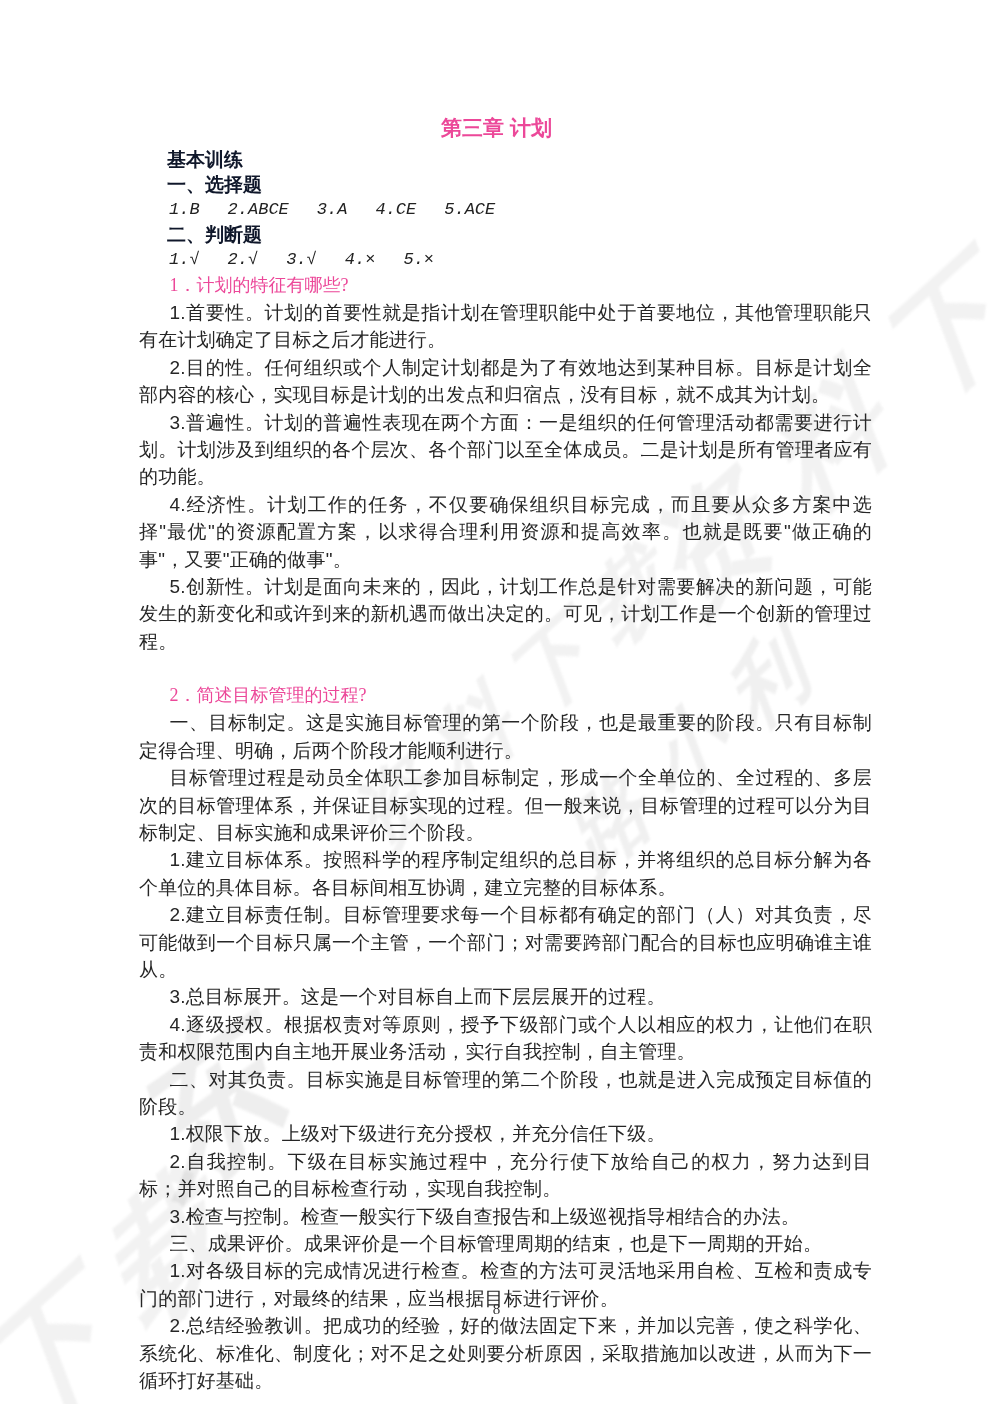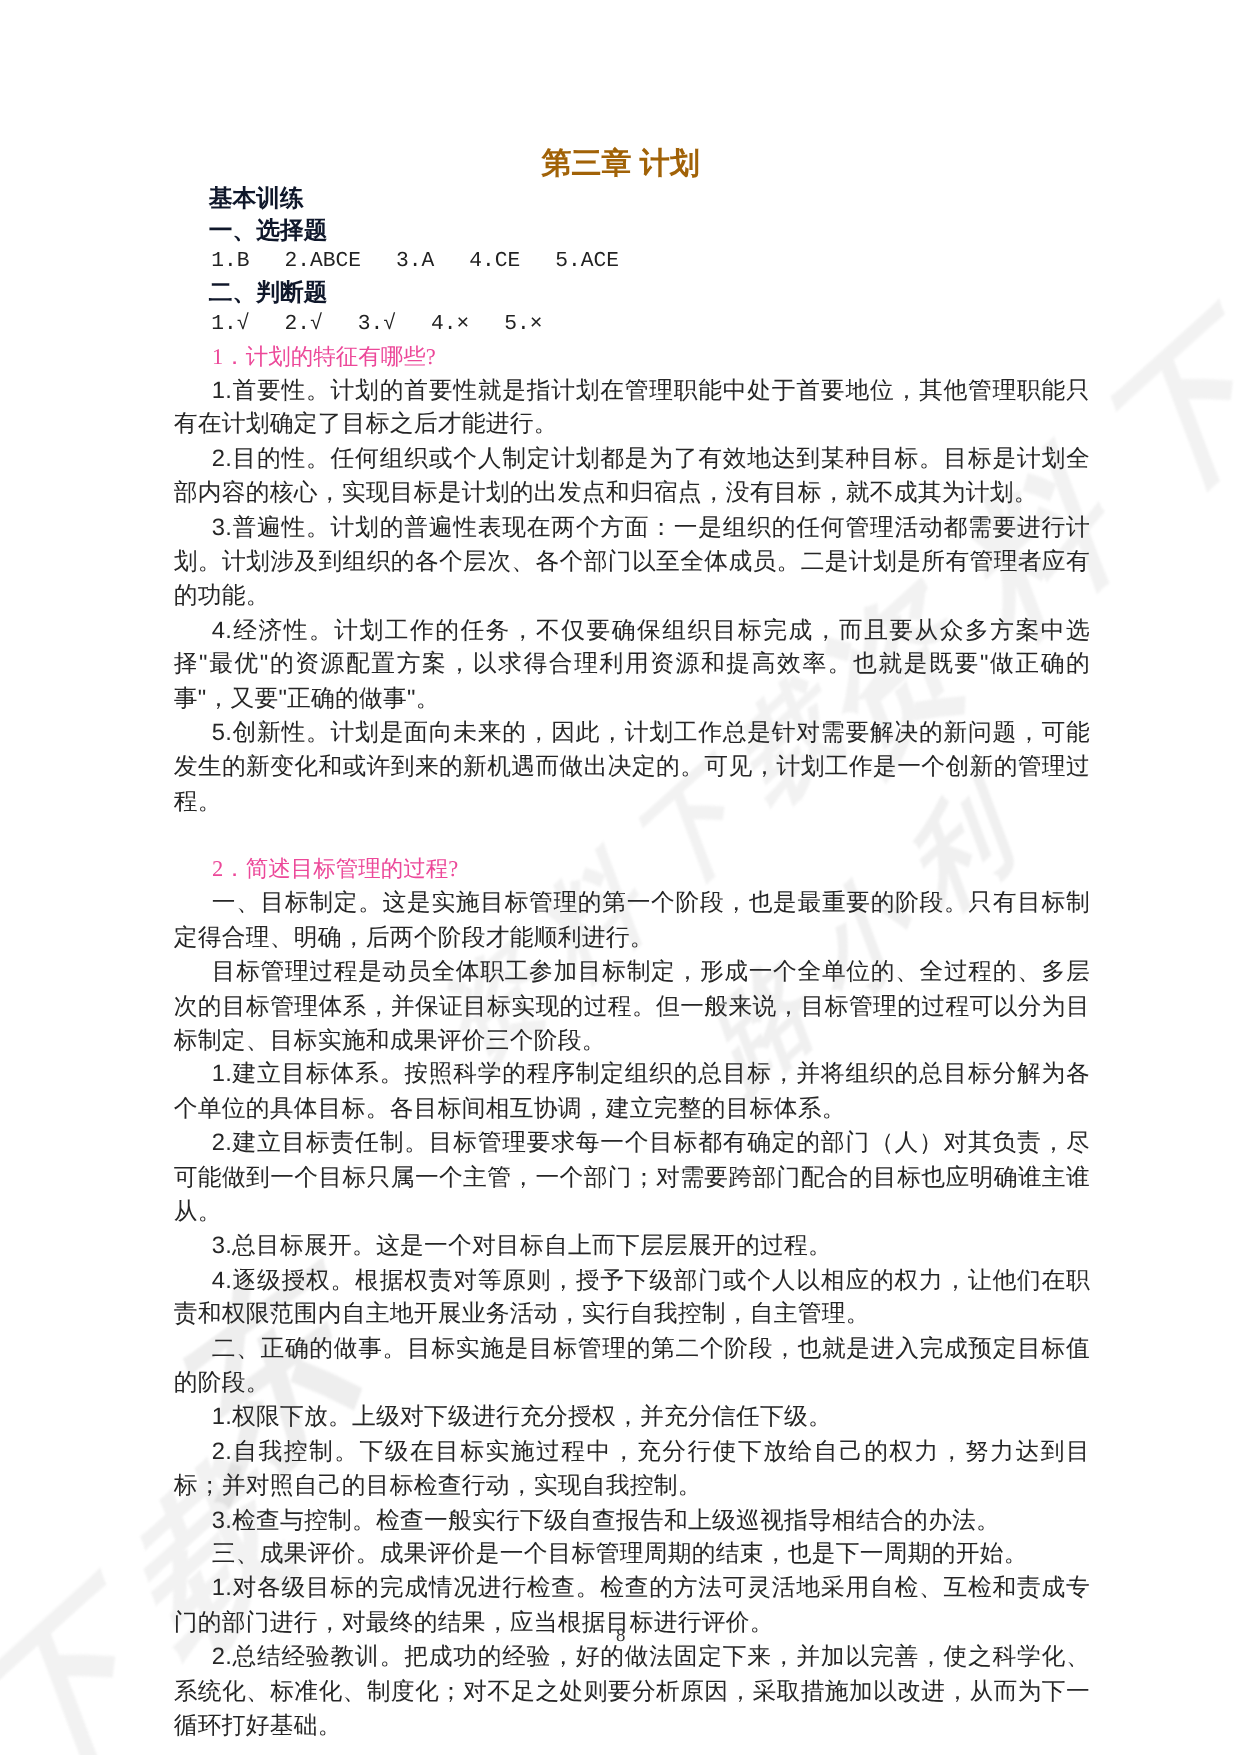--- a/index.html
+++ b/index.html
@@ -32,23 +32,23 @@
   .wm5 { left: -50px; top: 1330px; font-size: 130px; letter-spacing: 30px; transform: rotate(-42deg) skewX(-8deg); }
 
   
   .doc-title {
     position: absolute;
     top: 114px;
     left: 0;
     width: 100%;
     margin: 0;
     text-align: center;
-    font-size: 24px;
+    font-size: 21px;
     font-weight: bold;
-    color: #a16207;
+    color: #ec4899;
     z-index: 1;
   }
   .content {
     position: absolute;
     left: 139px;
     top: 147px;
     width: 733px;
     z-index: 1;
   }
   .sec-heading {
@@ -59,20 +59,21 @@
     font-weight: bold;
     color: #0f172a;
   }
   .answers {
     margin: 0;
     padding-left: 30px;
     font-family: "Liberation Mono", monospace;
     font-size: 17px;
     line-height: 25px;
     color: #222222;
+    font-style: italic;
   }
   .answers span { margin-right: 28px; }
   .question {
     margin: 0;
     font-family: "Liberation Serif", serif;
     font-size: 18px;
     line-height: 27px;
     color: #ec4899;
     text-indent: 1.7em;
   }
@@ -134,21 +135,21 @@
     <p class="body-par">4.经济性。计划工作的任务，不仅要确保组织目标完成，而且要从众多方案中选择"最优"的资源配置方案，以求得合理利用资源和提高效率。也就是既要"做正确的事"，又要"正确的做事"。</p>
     <p class="body-par">5.创新性。计划是面向未来的，因此，计划工作总是针对需要解决的新问题，可能发生的新变化和或许到来的新机遇而做出决定的。可见，计划工作是一个创新的管理过程。</p>
 
     <p class="question gap-before">2．简述目标管理的过程?</p>
     <p class="body-par">一、目标制定。这是实施目标管理的第一个阶段，也是最重要的阶段。只有目标制定得合理、明确，后两个阶段才能顺利进行。</p>
     <p class="body-par">目标管理过程是动员全体职工参加目标制定，形成一个全单位的、全过程的、多层次的目标管理体系，并保证目标实现的过程。但一般来说，目标管理的过程可以分为目标制定、目标实施和成果评价三个阶段。</p>
     <p class="body-par">1.建立目标体系。按照科学的程序制定组织的总目标，并将组织的总目标分解为各个单位的具体目标。各目标间相互协调，建立完整的目标体系。</p>
     <p class="body-par">2.建立目标责任制。目标管理要求每一个目标都有确定的部门（人）对其负责，尽可能做到一个目标只属一个主管，一个部门；对需要跨部门配合的目标也应明确谁主谁从。</p>
     <p class="body-par">3.总目标展开。这是一个对目标自上而下层层展开的过程。</p>
     <p class="body-par">4.逐级授权。根据权责对等原则，授予下级部门或个人以相应的权力，让他们在职责和权限范围内自主地开展业务活动，实行自我控制，自主管理。</p>
-    <p class="body-par">二、正确的做事。目标实施是目标管理的第二个阶段，也就是进入完成预定目标值的阶段。</p>
+    <p class="body-par">二、对其负责。目标实施是目标管理的第二个阶段，也就是进入完成预定目标值的阶段。</p>
     <p class="body-par">1.权限下放。上级对下级进行充分授权，并充分信任下级。</p>
     <p class="body-par">2.自我控制。下级在目标实施过程中，充分行使下放给自己的权力，努力达到目标；并对照自己的目标检查行动，实现自我控制。</p>
     <p class="body-par">3.检查与控制。检查一般实行下级自查报告和上级巡视指导相结合的办法。</p>
     <p class="body-par">三、成果评价。成果评价是一个目标管理周期的结束，也是下一周期的开始。</p>
     <p class="body-par">1.对各级目标的完成情况进行检查。检查的方法可灵活地采用自检、互检和责成专门的部门进行，对最终的结果，应当根据目标进行评价。</p>
     <p class="body-par">2.总结经验教训。把成功的经验，好的做法固定下来，并加以完善，使之科学化、系统化、标准化、制度化；对不足之处则要分析原因，采取措施加以改进，从而为下一循环打好基础。</p>
 
   </div>
 
   <div class="page-number">8</div>

